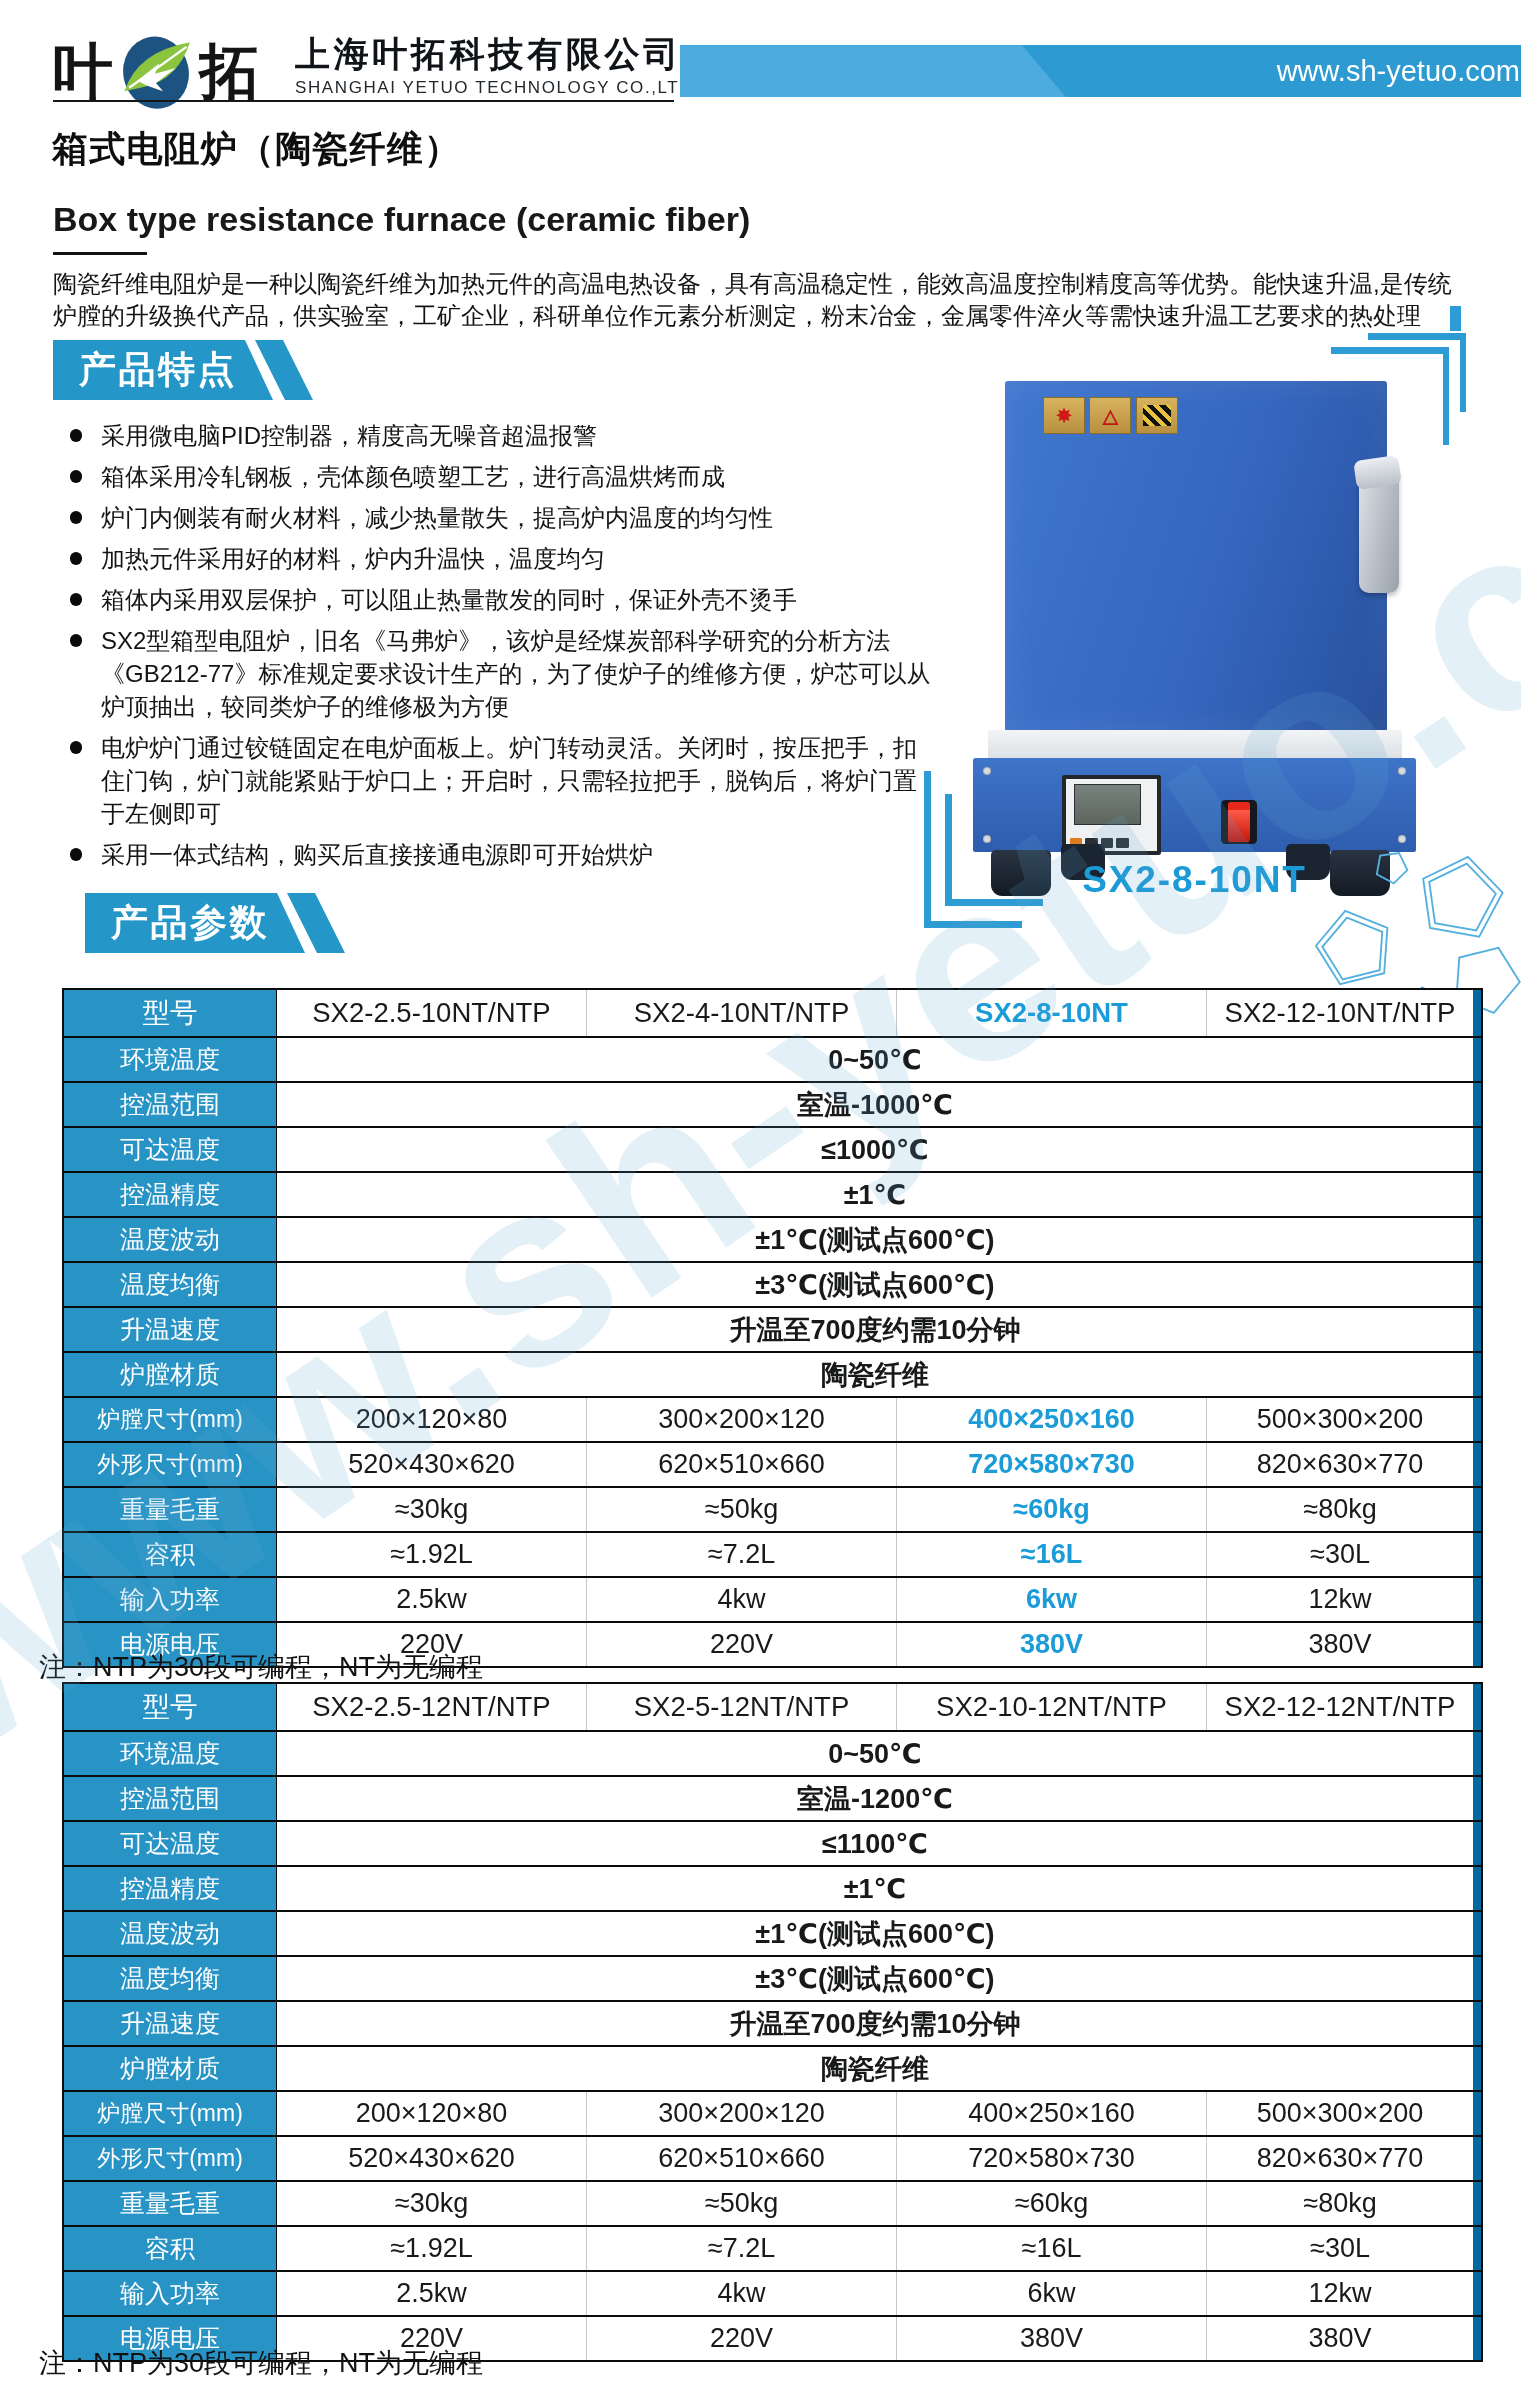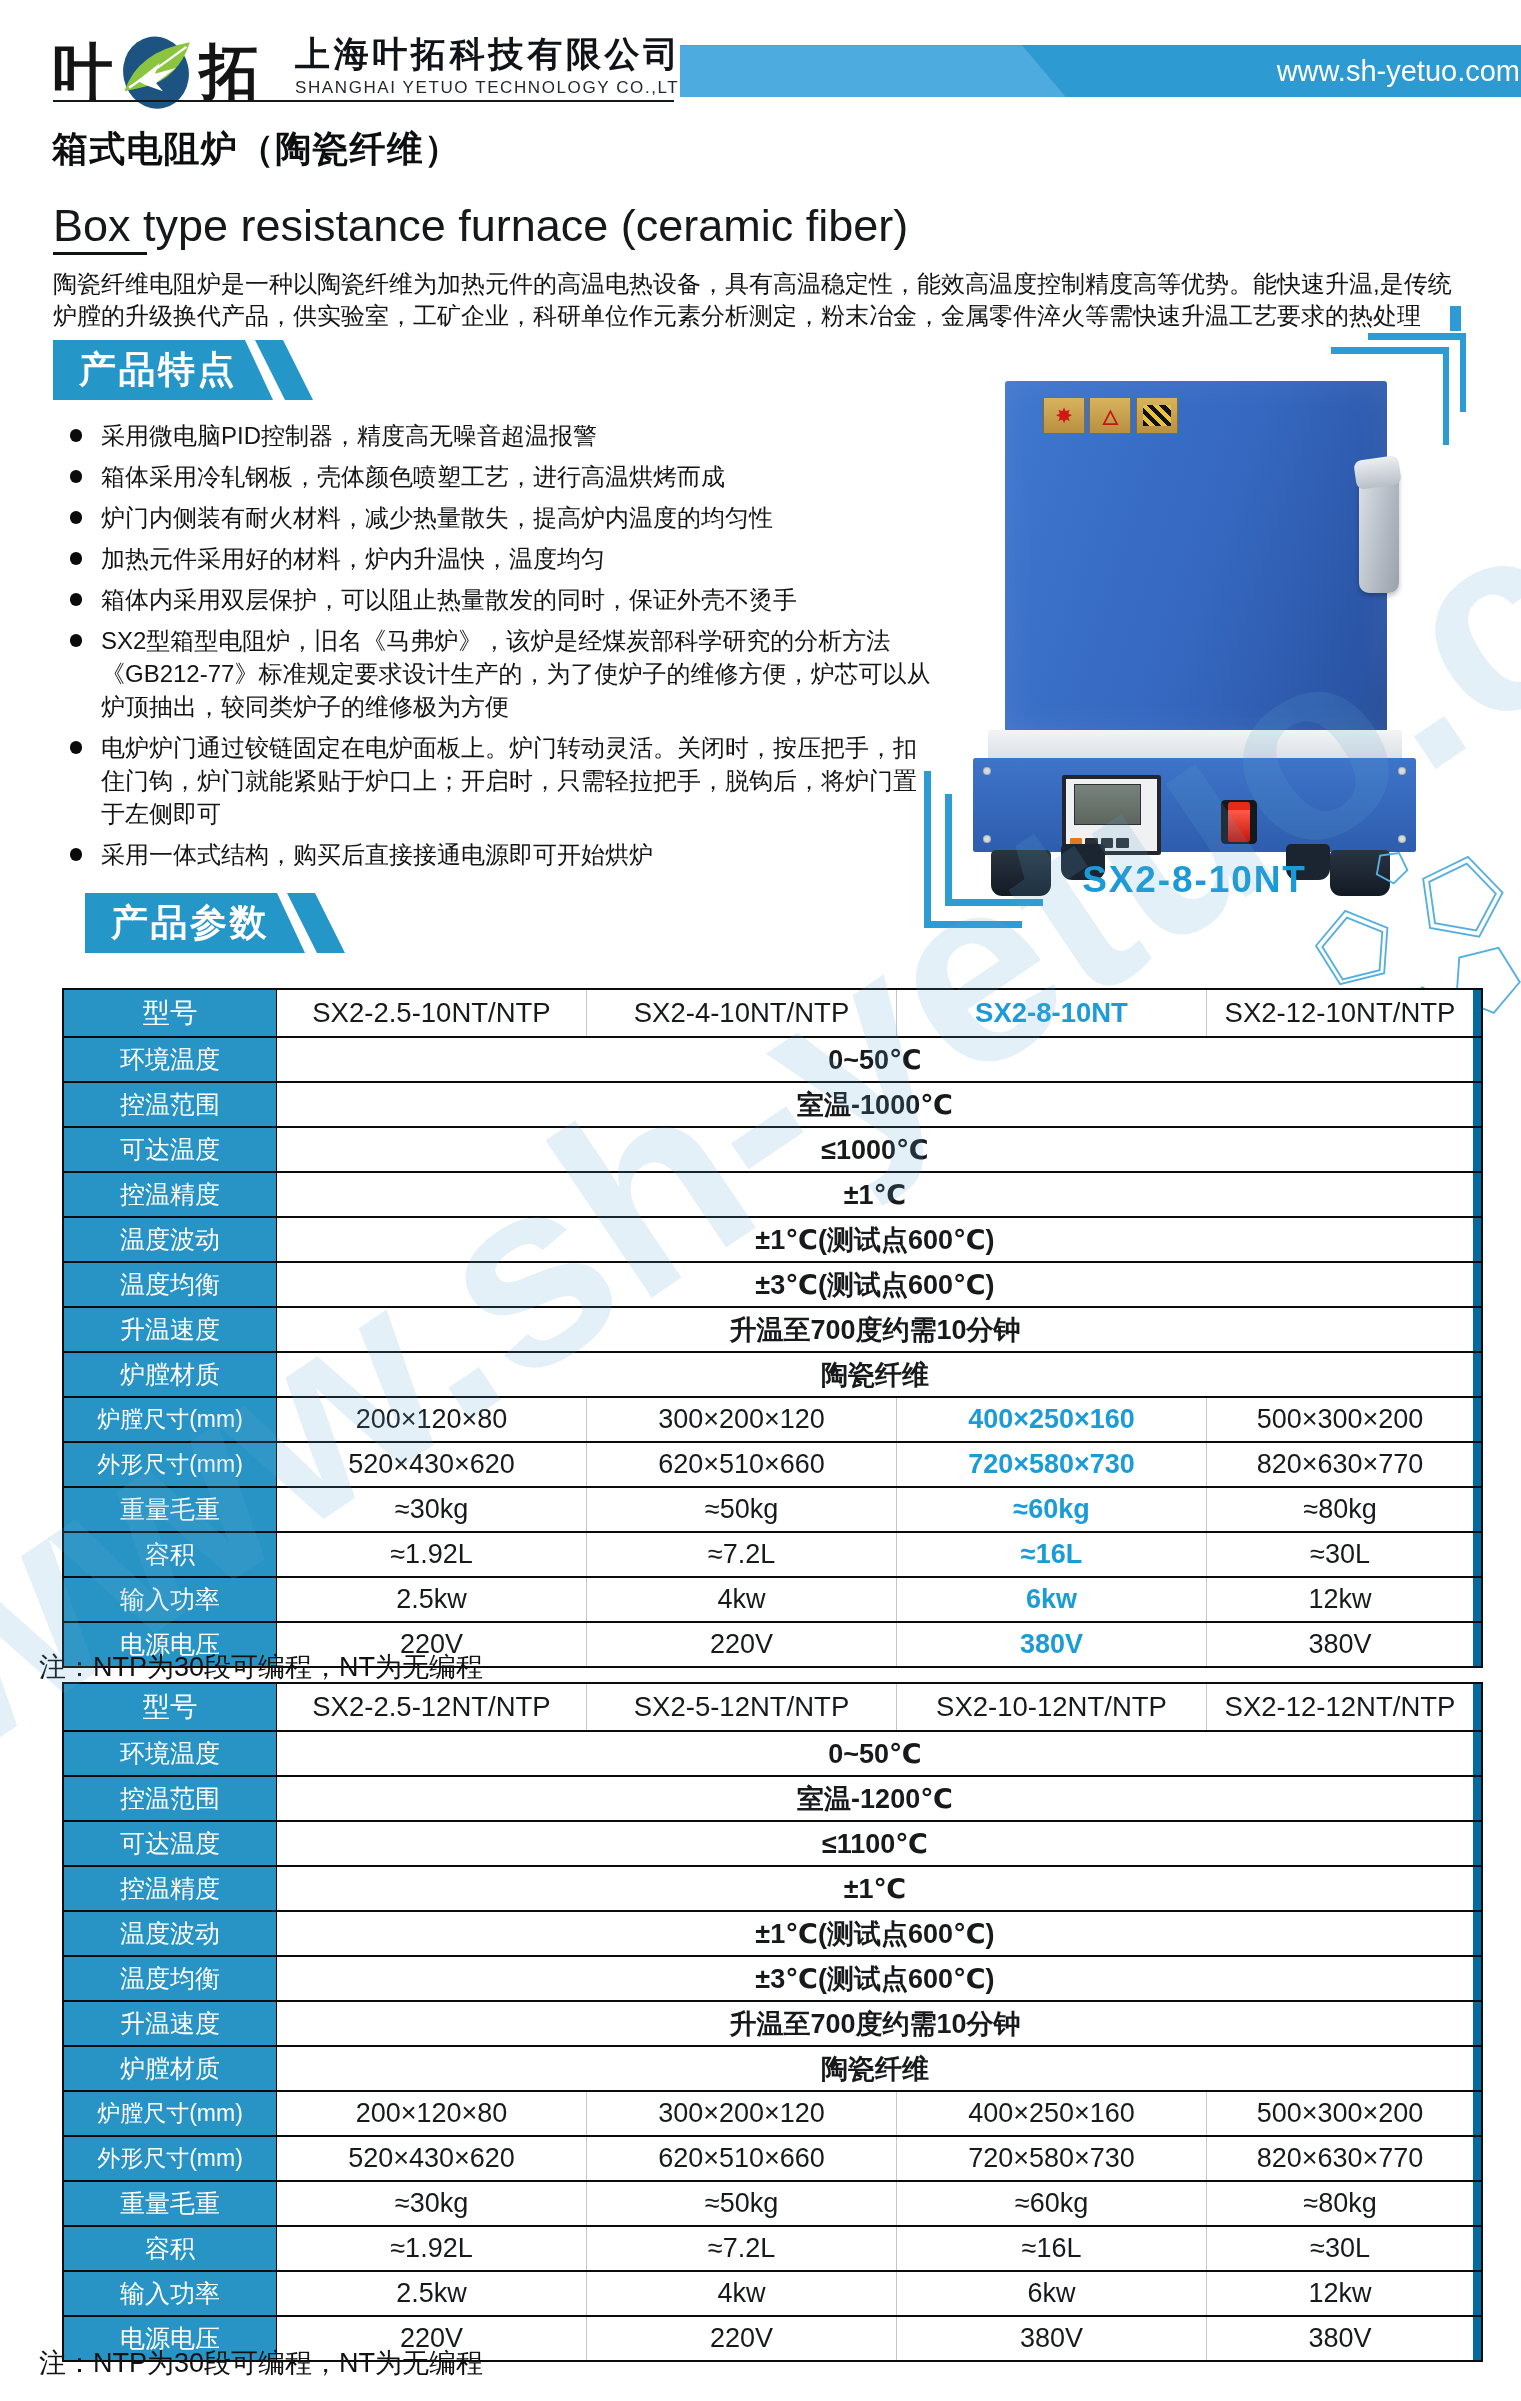--- a/index.html
+++ b/index.html
@@ -20,21 +20,21 @@
   .company-en{font-size:17px;font-weight:500;letter-spacing:1.6px;color:#23282d;margin-top:3.7px;}
   .banner{position:absolute;left:627px;top:11.2px;width:895px;height:52px;background:#2d9ad1;}
   .banner-light{position:absolute;left:0;top:0;height:100%;width:387px;background:#4dabdf;
     clip-path:polygon(0 0,342px 0,386px 100%,0 100%);}
   .banner-url{position:absolute;right:55px;top:0;height:100%;display:flex;align-items:center;
     color:#ffffff;font-size:29px;font-weight:500;}
   .head-divider{position:absolute;left:53px;top:100px;width:621px;height:1.9px;background:#15181b;}
 
   
   .page-title{position:absolute;left:52px;top:125px;font-size:36px;font-weight:900;color:#0c0e10;letter-spacing:1.2px;}
-  .page-subtitle{position:absolute;left:53px;top:200px;font-size:45px;font-weight:400;color:#16181a;}
+  .page-subtitle{position:absolute;left:53px;top:200px;font-size:34px;font-weight:700;color:#16181a;}
   .sub-underline{position:absolute;left:53px;top:252px;width:94px;height:2.5px;background:#101214;}
   .intro{position:absolute;left:53px;top:268px;width:1418px;font-size:24px;line-height:32px;color:#141414;}
 
   
   .badge{position:absolute;left:53px;width:268px;height:60px;}
   .badge-rect{position:absolute;left:0;top:0;width:100%;height:100%;background:#2596c8;
     clip-path:polygon(0 0,192px 0,220px 100%,0 100%);}
   .badge-stripe{position:absolute;left:0;top:0;width:100%;height:100%;background:#2596c8;
     clip-path:polygon(202px 0,230px 0,260px 100%,232px 100%);}
   .badge-text{position:absolute;left:17.5px;top:0;width:175px;height:100%;display:flex;align-items:center;justify-content:center;

